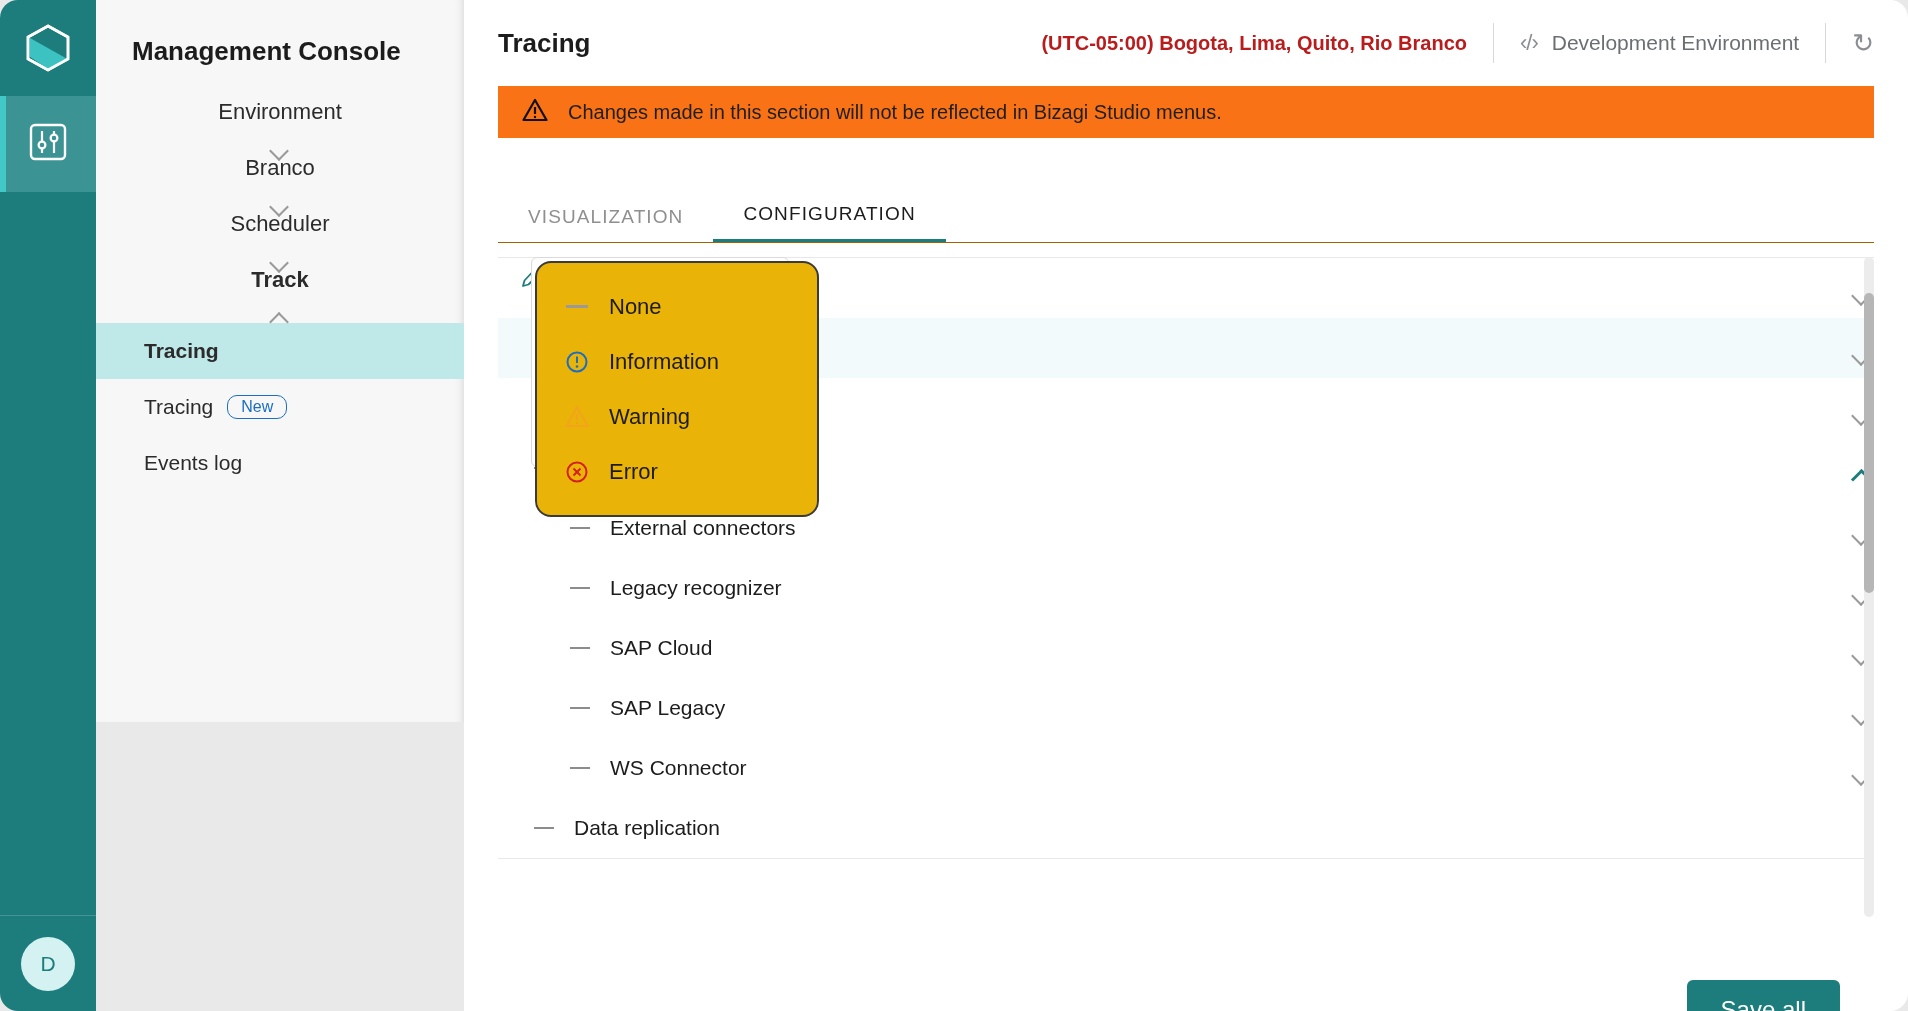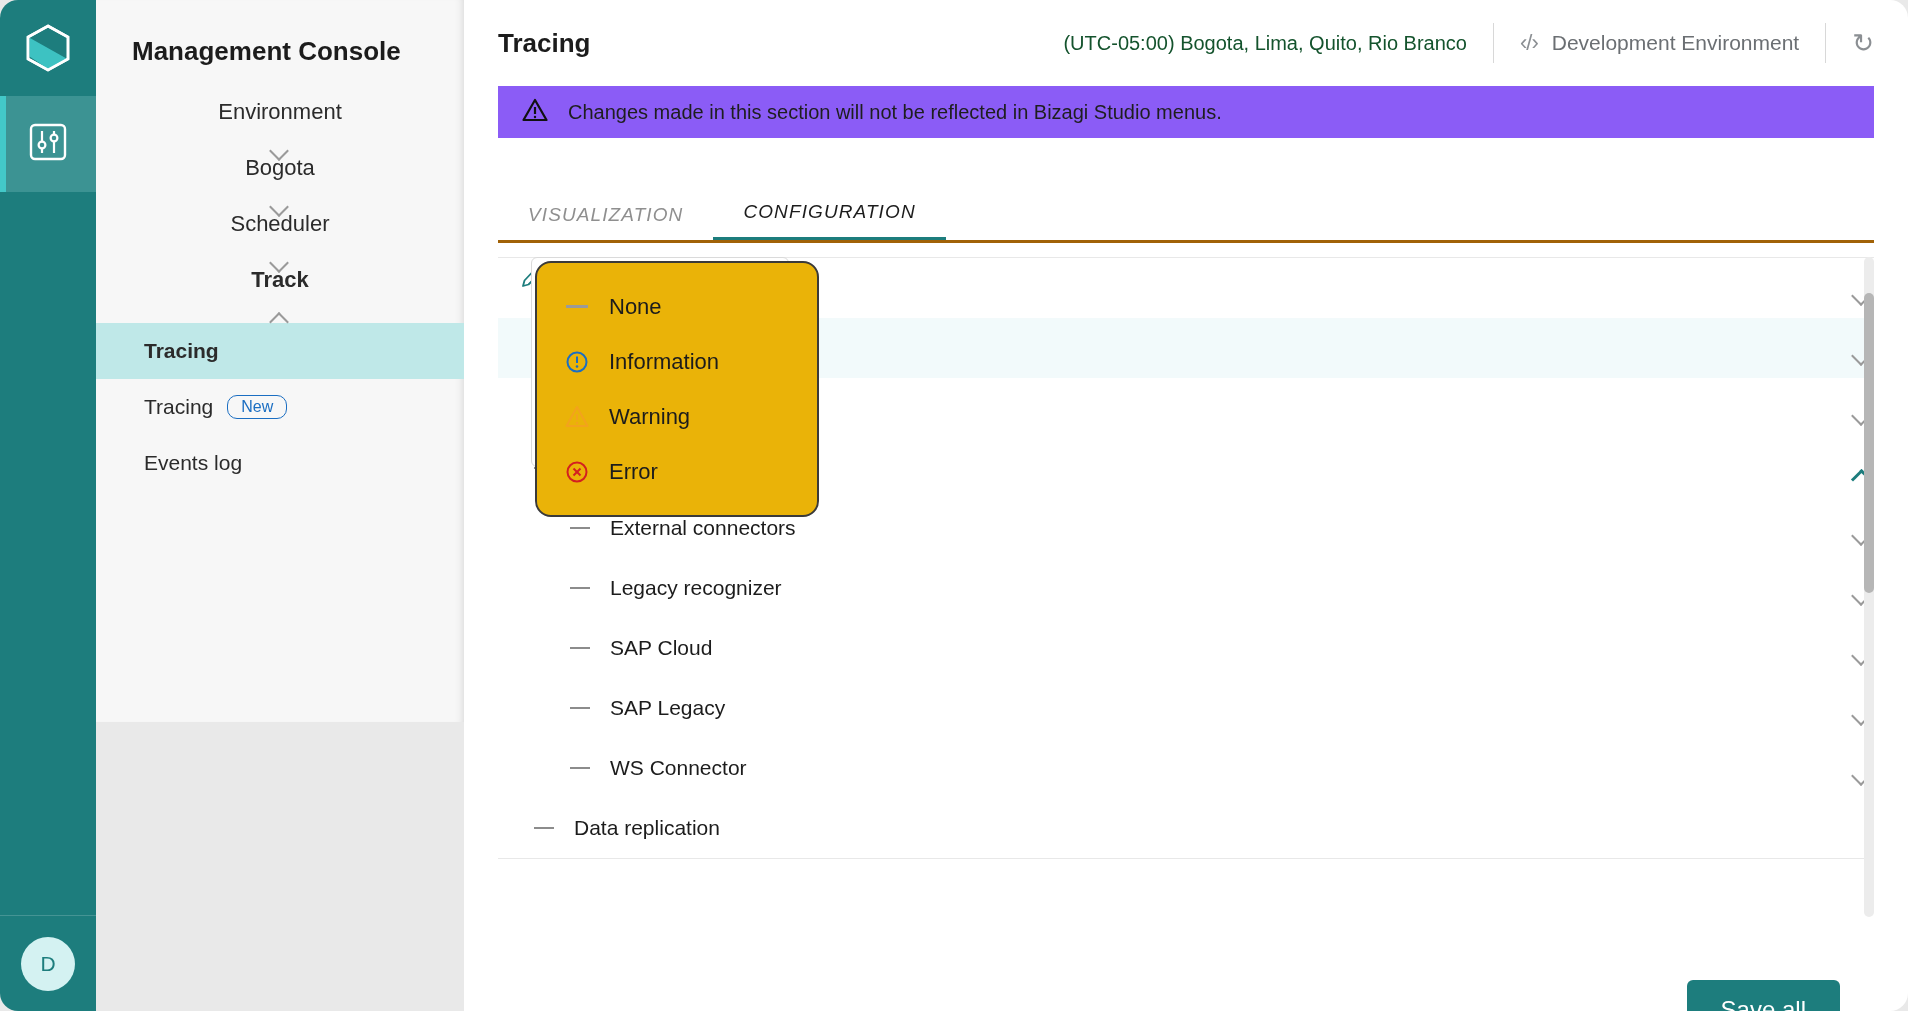--- a/index.html
+++ b/index.html
@@ -105,42 +105,41 @@
     overflow: hidden;
   }
   .topbar {
     display: flex; align-items: center;
     height: 86px; padding: 0 34px 0 34px;
   }
   .page-title { font-size: 26px; color: #1c1c1c; font-weight: bold; }
   .topbar-right {
     margin-left: auto; display: flex; align-items: center; gap: 0;
   }
-  .tz { font-size: 20px; color: #14532d; }
+  .tz { font-size: 20px; color: #b91c1c; font-weight: bold; }
   .vdiv { width: 1px; height: 40px; background: #d8d8d8; margin: 0 26px; }
   .env { display: flex; align-items: center; gap: 14px; font-size: 21px; color: #6b6f73; }
   .code-icon { font-size: 22px; color: #8b8f93; letter-spacing: -1px; }
   .refresh-icon { font-size: 26px; color: #8b8f93; cursor: pointer; }
 
   
   .banner {
     margin: 0 34px;
-    height: 52px; background: #8b5cf6;
+    height: 52px; background: #f97316;
     display: flex; align-items: center; gap: 20px;
     padding: 0 24px;
   }
   .banner-text { font-size: 20px; color: #1e1e1e; }
 
   
   .tabs {
     margin: 55px 34px 0 34px;
     display: flex; align-items: flex-end;
-    border-bottom: 3px solid #a16207;
+    border-bottom: 1px solid #a16207;
     height: 50px;
-    font-style: italic;
   }
   .tab {
     font-size: 19px; letter-spacing: 1.1px;
     color: #8f8f8f; padding: 0 30px 14px 30px;
     cursor: pointer;
   }
   .tab.active {
     color: #1c1c1c;
     border-bottom: 3px solid #1d7d7d;
   }
@@ -264,21 +263,21 @@
     <div class="console-title">Management Console</div>
 
     <div class="nav-list">
 
       <div class="nav-group">
         <span>Environment</span>
         <span class="chev"></span>
       </div>
 
       <div class="nav-group">
-        <span>Bogota</span>
+        <span>Branco</span>
         <span class="chev"></span>
       </div>
 
       <div class="nav-group">
         <span>Scheduler</span>
         <span class="chev"></span>
       </div>
 
       <div class="nav-group expanded">
         <span>Track</span>

